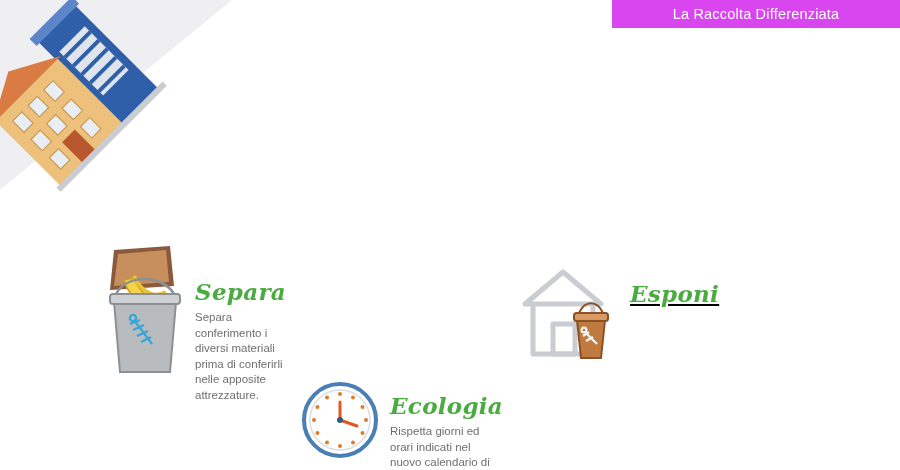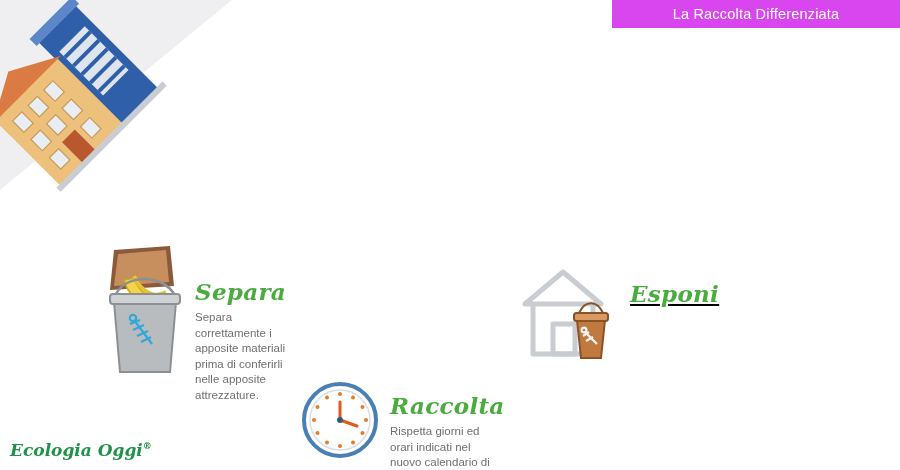--- a/index.html
+++ b/index.html
@@ -170,21 +170,21 @@
           <path d="M30 84 L40 80"></path>
           <path d="M33 90 L44 85"></path>
           <path d="M37 96 L48 91"></path>
           <path d="M41 102 L51 97"></path>
           <circle cx="33" cy="78" r="3.2"></circle>
         </g>
       </svg>
     </div>
     <div class="ftext">
       <h3>Separa</h3>
-      <p>Separa correttamente i apposite materiali prima di conferirli nelle apposite attrezzature.</p>
+      <p>Separa conferimento i diversi materiali prima di conferirli nelle apposite attrezzature.</p>
     </div>
   </div>
 
   <div class="feature" id="f-esponi">
     <div>
       <svg width="105" height="110" viewBox="0 0 105 110">
 
         <g fill="none" stroke="#c9ccd0" stroke-width="5" stroke-linejoin="round">
           <polygon points="10,46 48,14 86,46"></polygon>
           <path d="M18 46 L18 96 L78 96 L78 46"></path>
@@ -227,22 +227,19 @@
             <circle cx="14" cy="40" r="2"></circle>
           <circle cx="17.5" cy="27" r="2"></circle>
             <circle cx="27" cy="17.5" r="2"></circle>
         </g>
         <line x1="40" y1="40" x2="40" y2="22" stroke="#e2571f" stroke-width="3" stroke-linecap="round"></line>
         <line x1="40" y1="40" x2="57" y2="46" stroke="#e2571f" stroke-width="3" stroke-linecap="round"></line>
         <circle cx="40" cy="40" r="3" fill="#35597f"></circle>
       </svg>
     </div>
     <div class="ftext">
-      <h3>Raccolta</h3>
+      <h3>Ecologia</h3>
       <p>Rispetta giorni ed orari indicati nel nuovo calendario di conferimento.</p>
     </div>
   </div>
 
-  <div class="logo">
-    <span>Ecologia Oggi</span><sup>®</sup>
-  </div>
 
 </div>
 
 </body></html>

